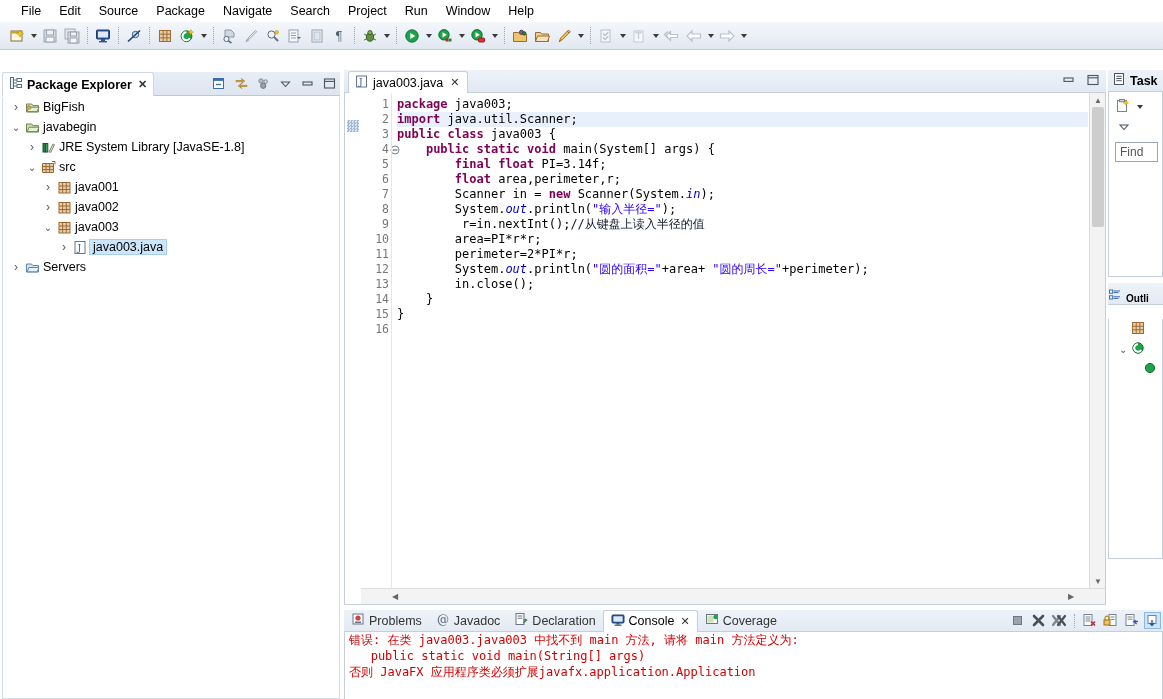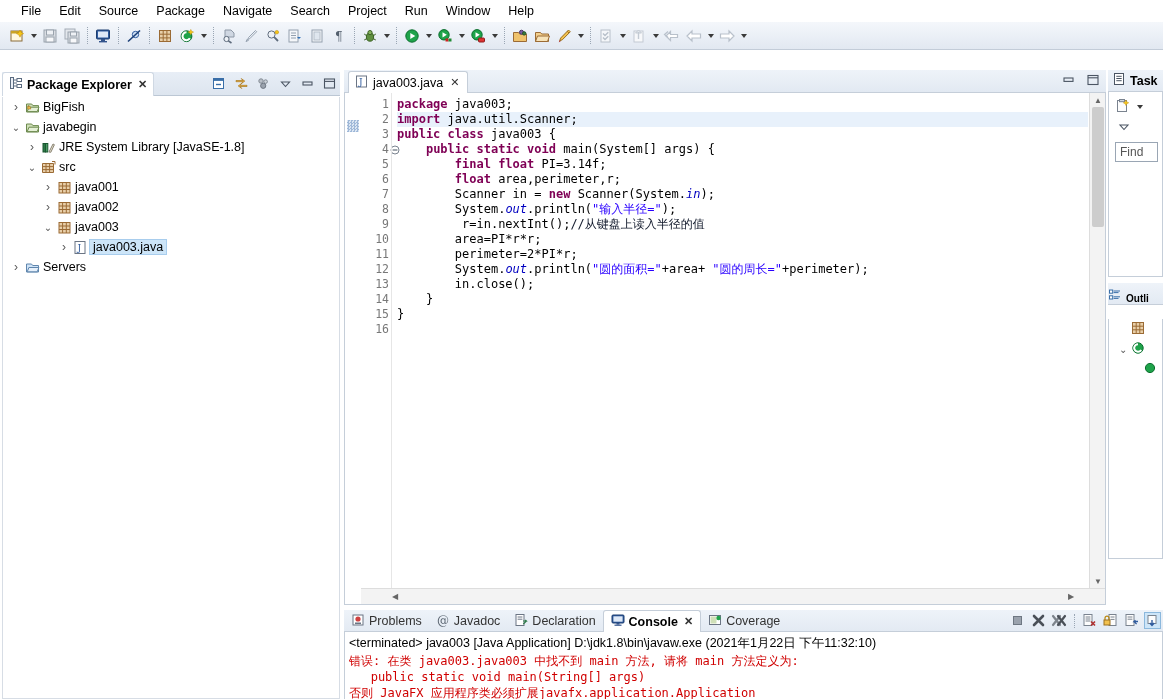--- a/index.html
+++ b/index.html
@@ -132,23 +132,23 @@
   .fld { color: #0000c0; font-style: italic; }
   .vsb { position:absolute; right:0; top:0; width: 16px; bottom:16px; background:#f3f3f3; border-left:1px solid #ddd;}
   .vsb .thumb { position:absolute; left:2px; top: 14px; width: 12px; height: 120px; background:#cdcdcd; border-radius:2px;}
   .vsb .ar { position:absolute; left:0; width:16px; height:14px; display:flex;align-items:center;justify-content:center;color:#666;font-size:8px;}
   .hsb { position:absolute; left:16px; right:0; bottom:0; height:16px; background:#f3f3f3; border-top:1px solid #ddd;}
   .hsb .ar { position:absolute; top:0; width:16px; height:15px; display:flex;align-items:center;justify-content:center;color:#666;font-size:8px;}
 
   
   .console-area { position: absolute; left: 344px; top: 544px; width: 819px; height: 155px; }
   .cons-tabrow { height: 22px; position: relative; background: linear-gradient(to bottom,#eef3f9,#e3eaf3);
-     border-bottom: 1px solid #c5ced9; display:flex; align-items:flex-start; }
+     border-bottom: 1px solid #c5ced9; display:flex; align-items:center; }
   .cons-tab { height: 22px; display:flex; align-items:center; gap:4px; padding: 0 7px; font-size:12.5px; color:#333; }
-  .cons-tab.active { background:#ffffff; border:1px solid #c5ced9; border-bottom:none; font-weight:bold; color:#000;
+  .cons-tab.active { background:#ffffff; border:1px solid #c5ced9; border-bottom:none; font-weight:normal; color:#000;
      border-top-left-radius:3px; border-top-right-radius:3px; }
   .cons-tools { position:absolute; right: 2px; top: 2px; display:flex; gap: 4px; align-items:center; }
   .cons-tools .ci { width:17px;height:17px;display:flex;align-items:center;justify-content:center; }
   .cons-body { position:absolute; left:0; top:22px; right:0; bottom:0; background:#fff; border:1px solid #c5ced9; border-top:none; }
   .cons-head { font-size: 12.5px; padding: 3px 4px 1px 4px; white-space: pre; }
   .cons-out { font-family: "DejaVu Sans Mono", monospace; font-size:12px; line-height:16px; color:#d00000;
      padding-left: 4px; white-space: pre; }
 
   
   .right-stack { position:absolute; left: 1108px; top: 4px; width: 55px; height: 538px; overflow:hidden; }
@@ -733,21 +733,20 @@
           <div class="cons-tab">
             <span><svg width="14" height="14" viewBox="0 0 14 14">
                 <rect x="1.5" y="2.5" width="11" height="9" fill="#fff" stroke="#6b7584"></rect>
                 <rect x="2.5" y="3.5" width="6" height="7" fill="#cfe0b8"></rect>
                 <circle cx="10.5" cy="5" r="2.2" fill="#1ea34a"></circle>
               </svg></span>
             <span>Coverage</span>
           </div>
         </div>
       <div class="cons-body">
-        <div class="cons-head">&lt;terminated&gt; java003 [Java Application] D:\jdk1.8\bin\javaw.exe (2021年1月22日 下午11:32:10)</div>
         <div class="cons-out" id="consout" style="color: rgb(208, 0, 0);"><div>错误: 在类 java003.java003 中找不到 main 方法, 请将 main 方法定义为:</div><div>   public static void main(String[] args)</div><div>否则 JavaFX 应用程序类必须扩展javafx.application.Application</div></div>
 
       </div>
       <div class="cons-tools">
         <span class="ci">
           <svg width="15" height="15" viewBox="0 0 15 15">
               <rect x="3.5" y="3.5" width="8" height="8" fill="#9aa2ad" stroke="#6e7782"></rect>
             </svg>
         </span>
         <span class="ci">

